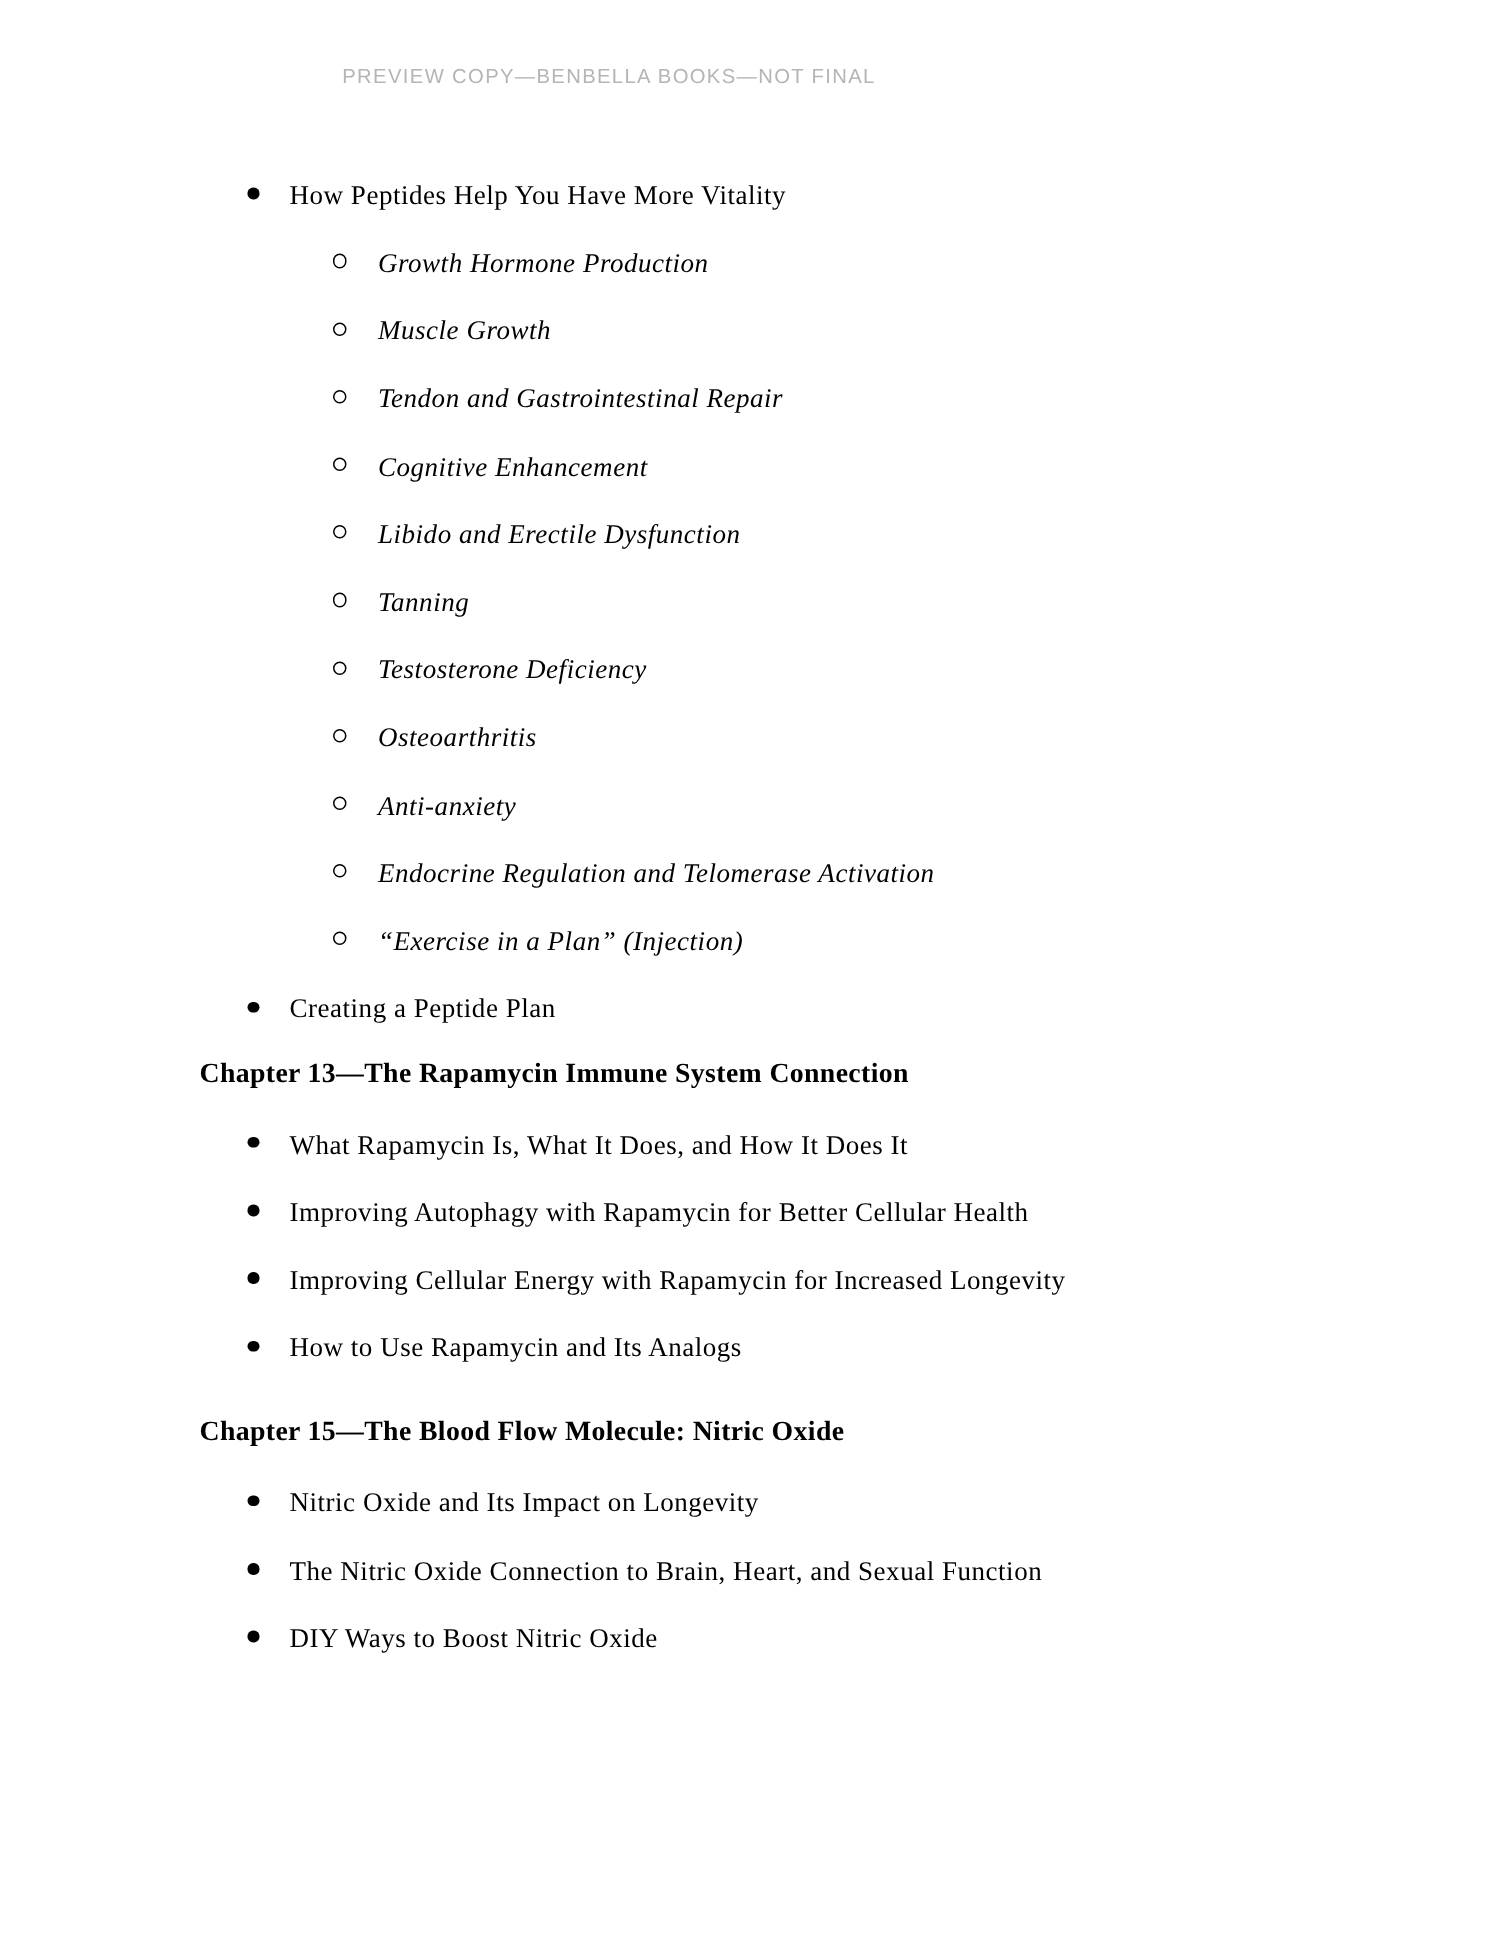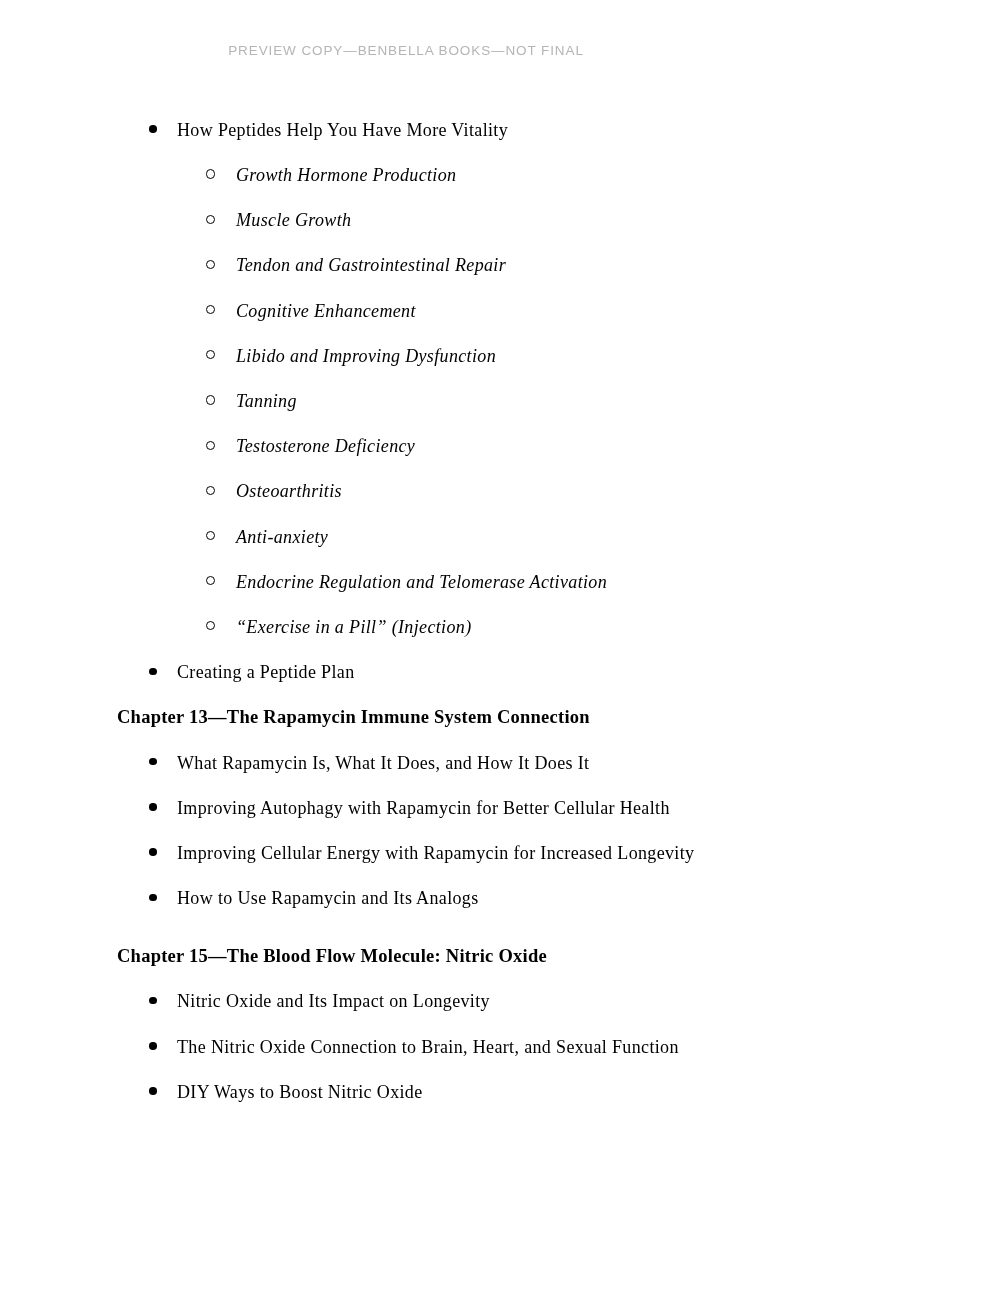--- a/index.html
+++ b/index.html
@@ -24,21 +24,21 @@
     text-align: center;
     font-family: "Liberation Sans", "DejaVu Sans", sans-serif;
     font-size: 13.5px;
     letter-spacing: 0.9px;
     color: #b5b5b5;
     white-space: nowrap;
   }
   .content {
     position: absolute;
     top: 106.5px;
-    left: 0;
+    left: 16px;
     right: 0;
   }
   .line {
     position: relative;
     height: 45.2px;
     line-height: 45.2px;
     white-space: nowrap;
     font-size: 18px;
     letter-spacing: 0.35px;
   }
@@ -106,21 +106,21 @@
     <div class="line l2">
       <span class="b2"></span>
       <span class="txt">Tendon and Gastrointestinal Repair</span>
     </div>
     <div class="line l2">
       <span class="b2"></span>
       <span class="txt">Cognitive Enhancement</span>
     </div>
     <div class="line l2">
       <span class="b2"></span>
-      <span class="txt">Libido and Improving Dysfunction</span>
+      <span class="txt">Libido and Erectile Dysfunction</span>
     </div>
     <div class="line l2">
       <span class="b2"></span>
       <span class="txt">Tanning</span>
     </div>
     <div class="line l2">
       <span class="b2"></span>
       <span class="txt">Testosterone Deficiency</span>
     </div>
     <div class="line l2">
@@ -130,21 +130,21 @@
     <div class="line l2">
       <span class="b2"></span>
       <span class="txt">Anti-anxiety</span>
     </div>
     <div class="line l2">
       <span class="b2"></span>
       <span class="txt">Endocrine Regulation and Telomerase Activation</span>
     </div>
     <div class="line l2">
       <span class="b2"></span>
-      <span class="txt">“Exercise in a Pill” (Injection)</span>
+      <span class="txt">“Exercise in a Plan” (Injection)</span>
     </div>
 
     <div class="line l1">
       <span class="b1"></span>
       <span class="txt">Creating a Peptide Plan</span>
     </div>
 
     <div class="line hd">
       <span class="txt">Chapter 13—The Rapamycin Immune System Connection</span>
     </div>

